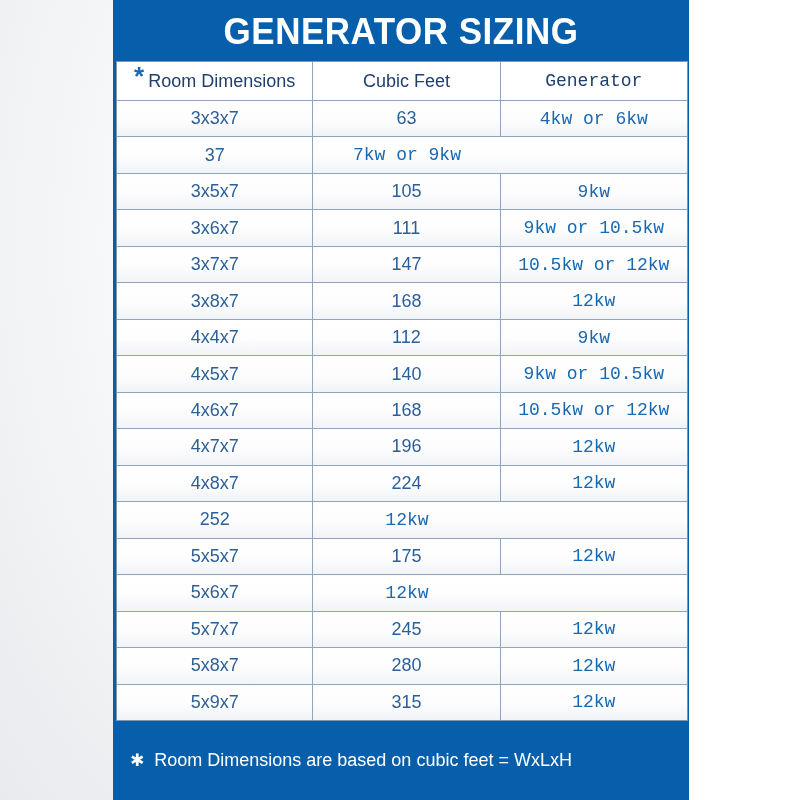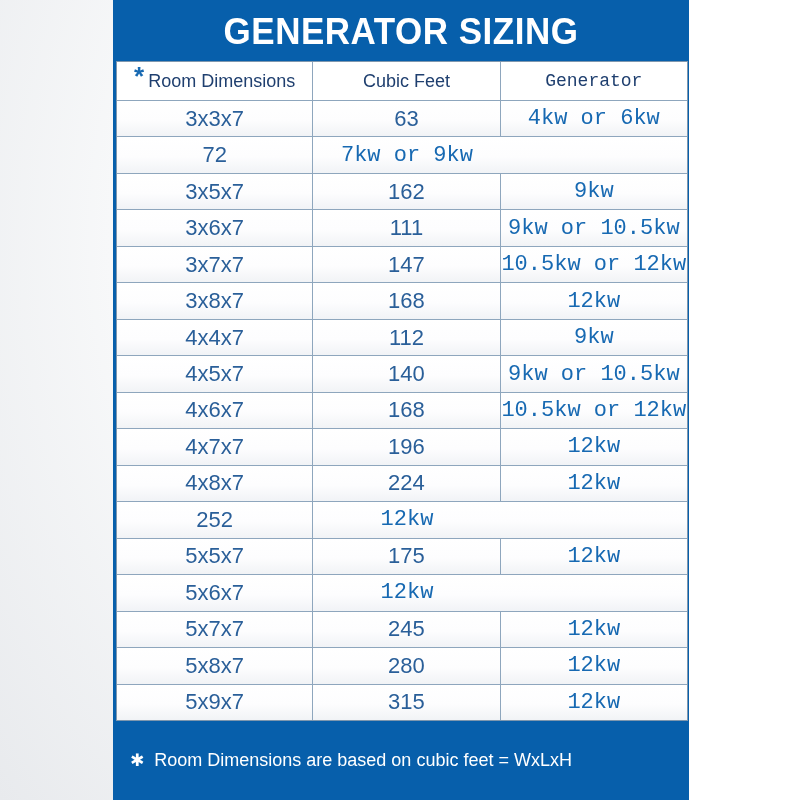--- a/index.html
+++ b/index.html
@@ -55,21 +55,21 @@
   }
   .thead { flex: 0 0 38px; }
   .tbody { flex: 1; display: flex; flex-direction: column; }
   .tbody .trow { flex: 1; background: linear-gradient(180deg, #ffffff 0%, #fdfdfe 55%, #f1f3f6 100%); }
   .tbody .trow:last-child { border-bottom: none; }
   .cell {
     display: flex;
     align-items: center;
     justify-content: center;
     border-right: 1px solid var(--grid, #8ea6bd);
-    font-size: 22px;
+    font-size: 18px;
     white-space: nowrap;
   }
   .cell:last-child { border-right: none; font-family: Liberation Mono, monospace; }
   .thead .cell { color: var(--navy, #1f3f6f); font-size: 18px; }
   .tbody .c1, .tbody .c2 { color: var(--steel, #2a5f99); }
   .tbody .c3 { color: var(--genblue, #1769b2); }
   .star {
     color: var(--genblue, #1769b2);
     font-weight: 700;
     font-size: 26px;
@@ -111,26 +111,26 @@
           <span>Generator</span>
         </div>
       </div>
       <div class="tbody" id="tbody">
           <div class="trow">
             <div class="cell c1">3x3x7</div>
             <div class="cell c2">63</div>
             <div class="cell c3">4kw or 6kw</div>
           </div>
           <div class="trow">
-            <div class="cell c2">72</div>
+            <div class="cell c2">37</div>
             <div class="cell c3">7kw or 9kw</div>
           </div>
           <div class="trow">
             <div class="cell c1">3x5x7</div>
-            <div class="cell c2">162</div>
+            <div class="cell c2">105</div>
             <div class="cell c3">9kw</div>
           </div>
           <div class="trow">
             <div class="cell c1">3x6x7</div>
             <div class="cell c2">111</div>
             <div class="cell c3">9kw or 10.5kw</div>
           </div>
           <div class="trow">
             <div class="cell c1">3x7x7</div>
             <div class="cell c2">147</div>

